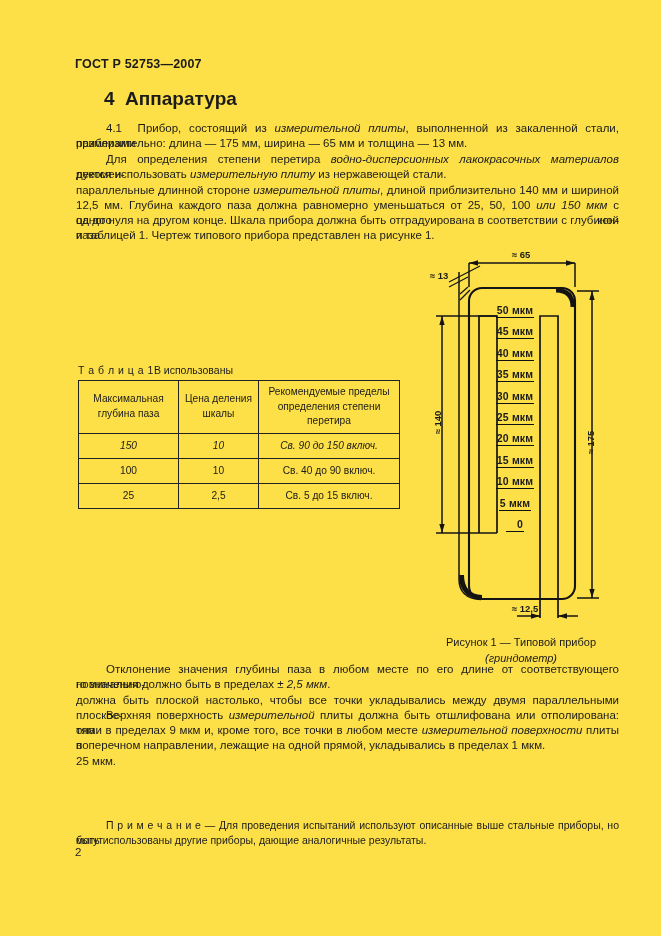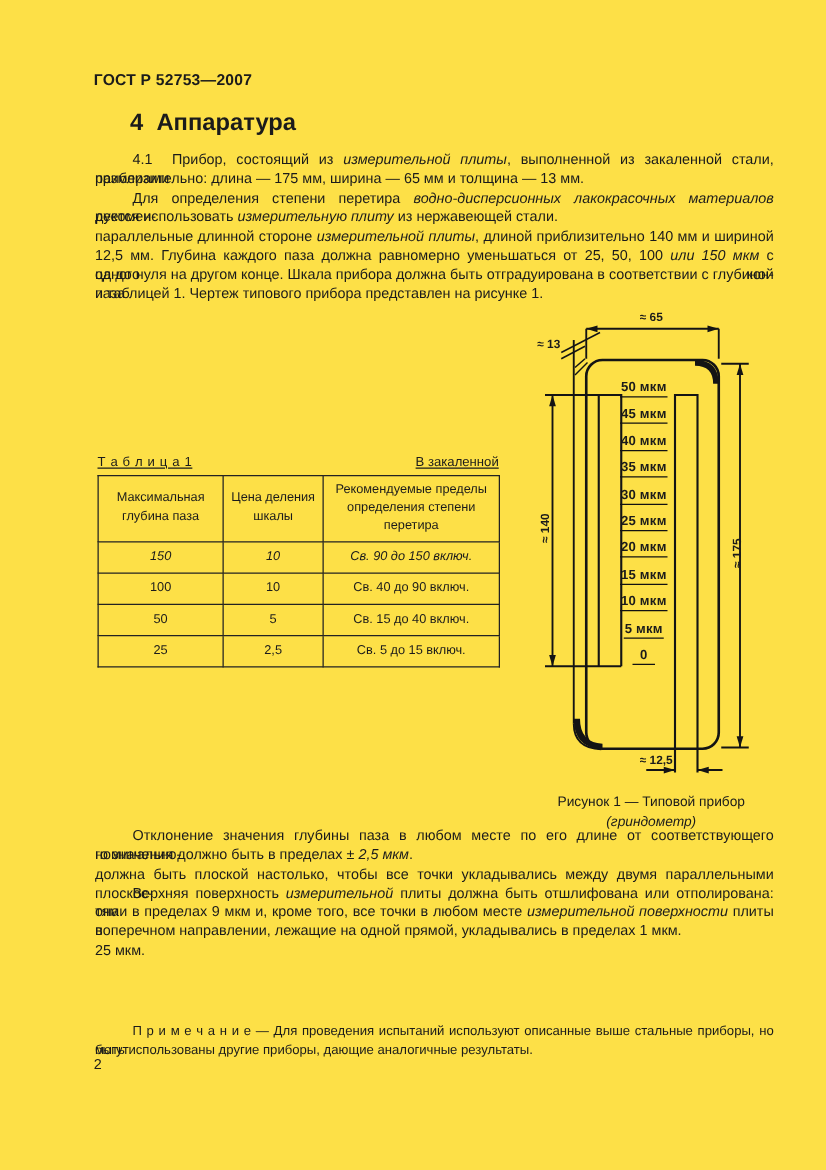--- a/index.html
+++ b/index.html
@@ -12,36 +12,36 @@
   .bottom-text{top:661px;}
   .para{margin:1px;}
   .jline{text-align:justify;text-align-last:justify;height:15px;white-space:normal;}
   .jline.jend{text-align-last:left;}
   .jline.jfirst{text-indent:30px;}
   .note-text{position:absolute;left:75px;top:817px;width:545px;font-size:10.5px;line-height:15px;}
   .page-number{position:absolute;left:75px;top:846px;font-size:11.5px;}
 
   
   .table-block{position:absolute;left:78px;top:364px;width:321px;}
-  .table-meta{display:flex;justify-content:space-between;font-size:10.5px;margin-bottom:4px;text-decoration:underline;}
+  .table-meta{display:flex;font-size:10.5px;margin-bottom:4px;}
   .table-label{letter-spacing:.5px;}
   .data-table{border-collapse:collapse;table-layout:fixed;width:321px;}
   .data-table th,.data-table td{border:1.4px solid #222;text-align:center;vertical-align:middle;
       font-size:10.2px;font-weight:normal;line-height:1.45;padding:2px 4px;}
   .data-table col.c1{width:100px;} .data-table col.c2{width:80px;} .data-table col.c3{width:141px;}
   .data-table thead th{height:48px;}
   .data-table tbody td{height:20px;}
   .data-table tr.it td{font-style:italic;}
 
   
   .figure-block{position:absolute;left:422px;top:246px;width:239px;height:430px;}
   .figure-block svg{position:absolute;left:0;top:0;}
   .scale-label{position:absolute;left:60px;width:66px;text-align:center;
       font-size:10.5px;font-weight:bold;letter-spacing:.2px;line-height:11px;}
-  .scale-label span{display:inline-block;min-width:16px;border-bottom:1.6px solid #111;padding:0 1px 1px 1px;}
+  .scale-label span{display:inline-block;min-width:16px;border-bottom:1.6px solid #111;padding:0 1px 1px 1px;text-align:right;}
   .dim-label{position:absolute;font-size:9.5px;font-weight:bold;text-align:center;white-space:nowrap;}
   .dim-width{left:49px;top:3px;width:100px;}
   .dim-thickness{left:2px;top:24px;width:30px;}
   .dim-groove-length{left:-11px;top:171px;width:52px;transform:rotate(-90deg);}
   .dim-plate-length{left:142px;top:191px;width:52px;transform:rotate(-90deg);}
   .dim-groove-width{left:72px;top:357px;width:62px;}
   .fig-caption{position:absolute;left:8px;top:388px;width:182px;text-align:center;font-size:11px;line-height:16px;}
   .fig-caption .cap2{font-style:italic;}
 </style>
 </head>
@@ -65,21 +65,21 @@
         <div class="jline"><span>параллельные длинной стороне </span><i>измерительной плиты</i><span>, длиной приблизительно 140 мм и шириной</span></div>
         <div class="jline"><span>12,5 мм. Глубина каждого паза должна равномерно уменьшаться от 25, 50, 100 </span><i>или 150 мкм</i><span> с одного кон-</span></div>
         <div class="jline"><span>ца до нуля на другом конце. Шкала прибора должна быть отградуирована в соответствии с глубиной паза</span></div>
         <div class="jline jend"><span>и таблицей 1. Чертеж типового прибора представлен на рисунке 1.</span></div>
       </div>
     </div>
 
   <div class="table-block">
     <div class="table-meta">
       <span class="table-label">Т а б л и ц а 1</span>
-      <span class="table-units">В закаленной</span>
+      <span class="table-units">В использованы</span>
     </div>
     <table class="data-table">
       <colgroup>
           <col class="c1">
           <col class="c2">
           <col class="c3">
         </colgroup>
       <thead>
         <tr>
           <th>Максимальная глубина паза</th>
@@ -92,25 +92,20 @@
             <td>150</td>
             <td>10</td>
             <td>Св. 90 до 150 включ.</td>
           </tr>
           <tr>
             <td>100</td>
             <td>10</td>
             <td>Св. 40 до 90 включ.</td>
           </tr>
           <tr>
-            <td>50</td>
-            <td>5</td>
-            <td>Св. 15 до 40 включ.</td>
-          </tr>
-          <tr>
             <td>25</td>
             <td>2,5</td>
             <td>Св. 5 до 15 включ.</td>
           </tr>
         </tbody>
     </table>
   </div>
 
   <div class="figure-block">
     <svg width="239" height="430" viewBox="422 246 239 430" fill="none" stroke="#141414" stroke-width="1.5">

